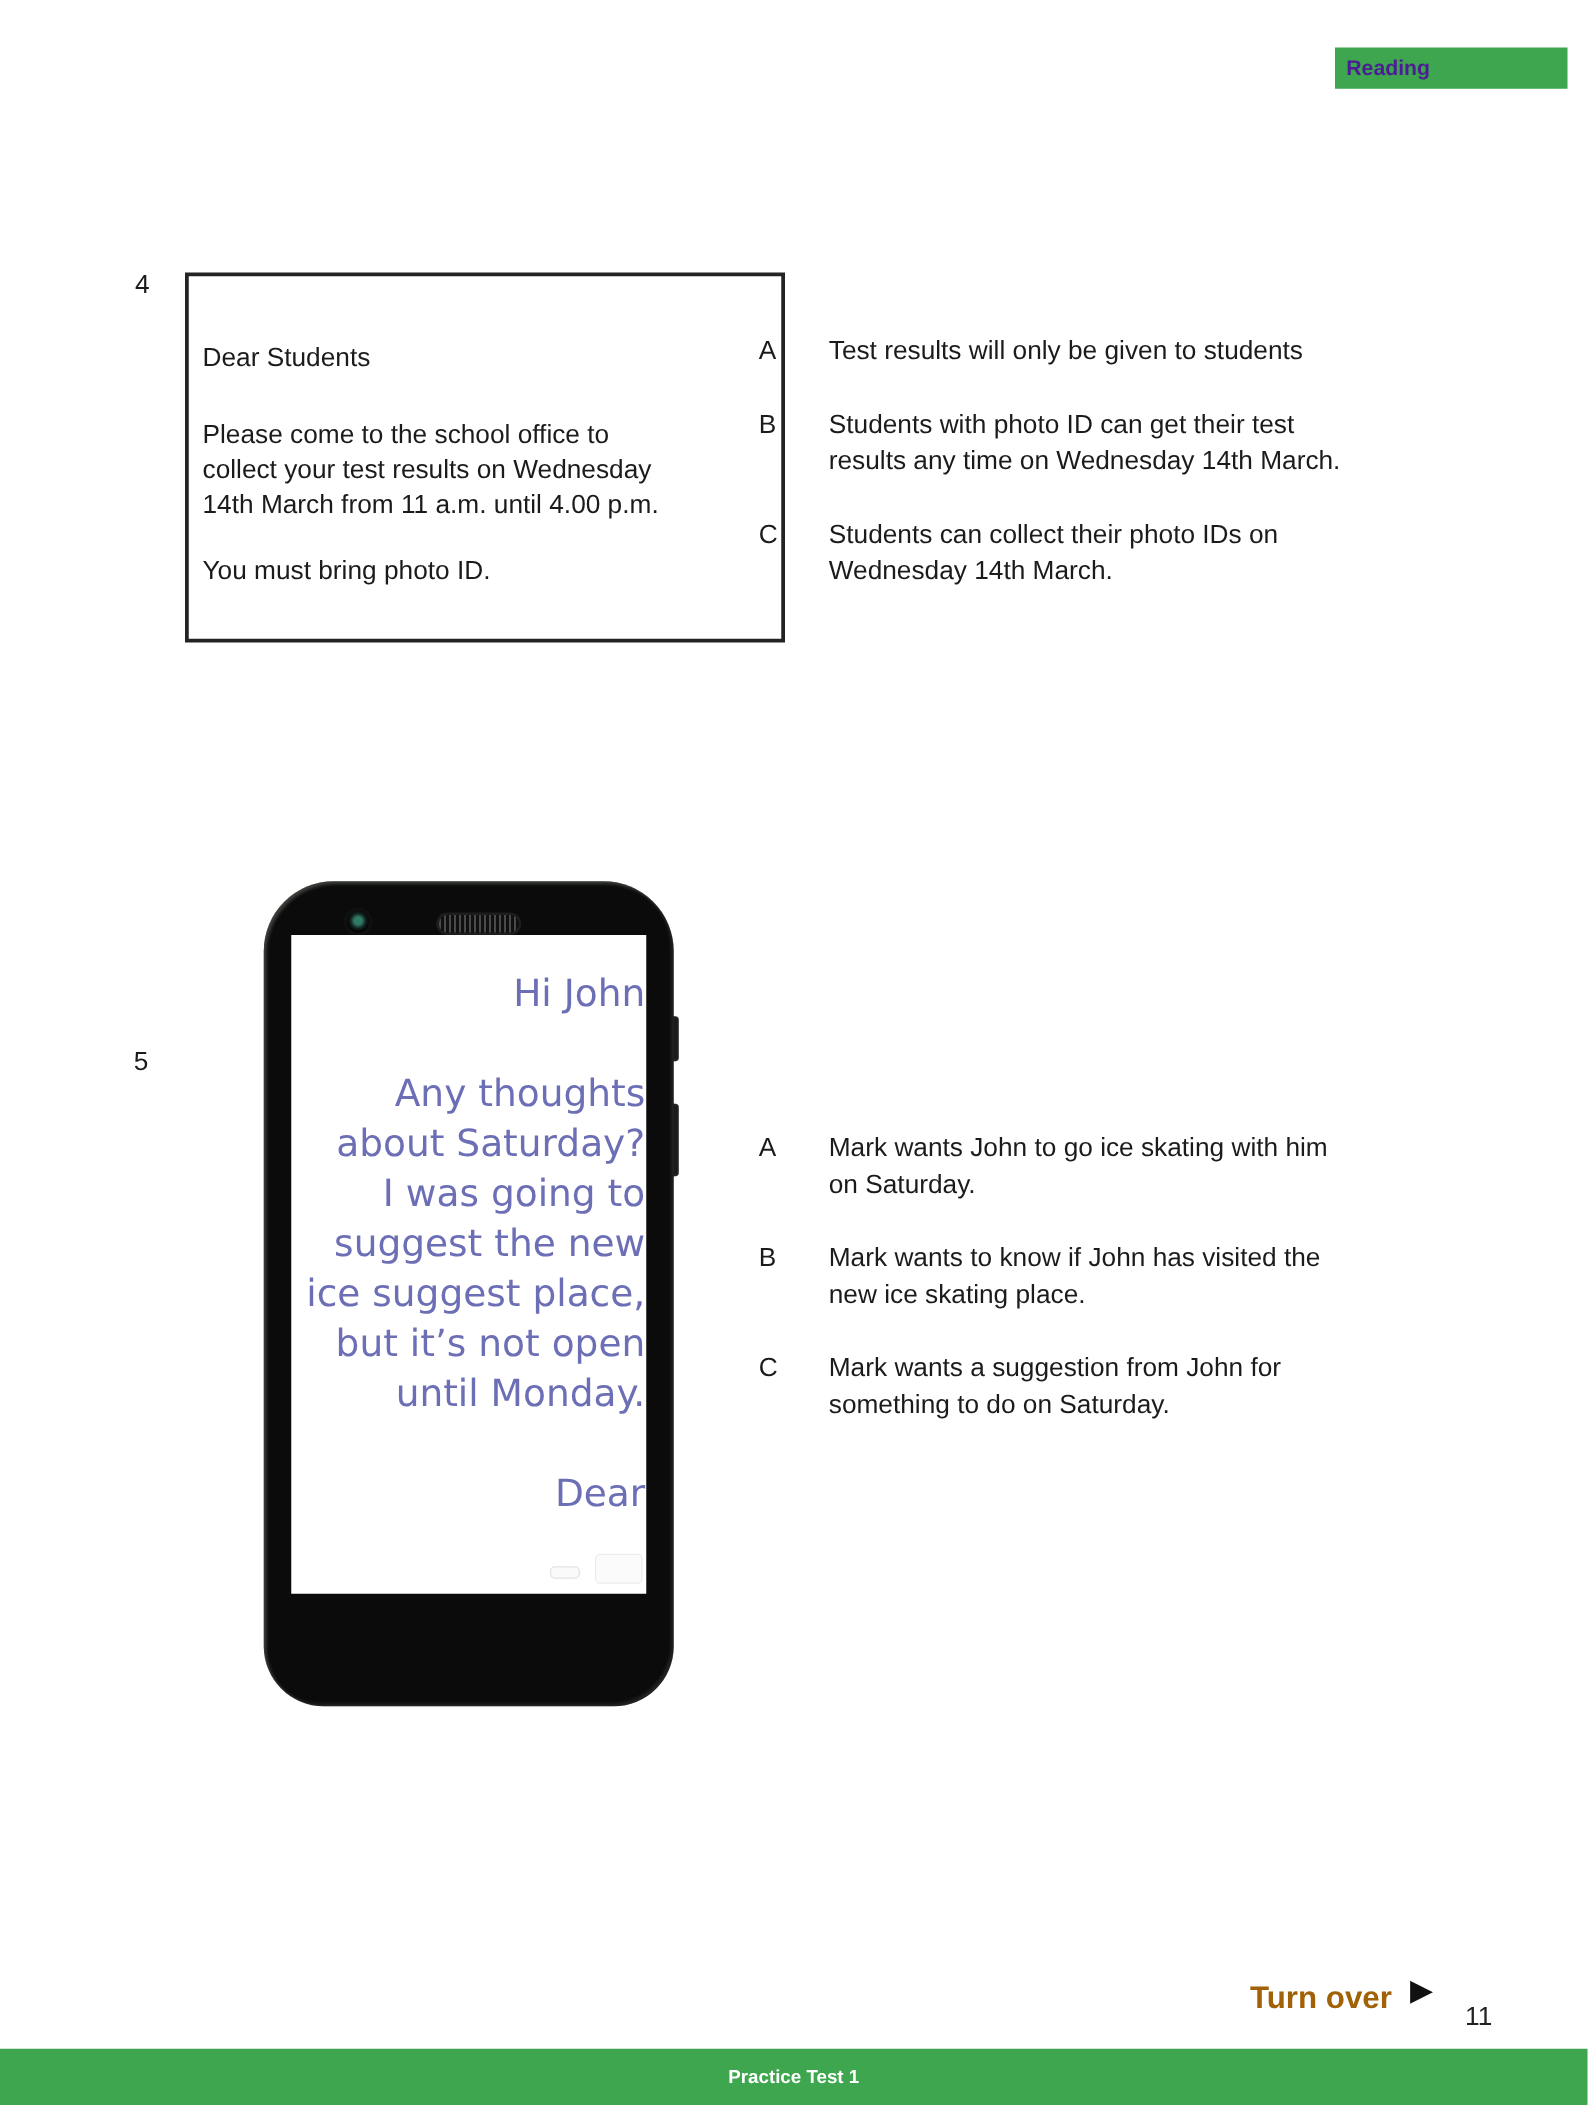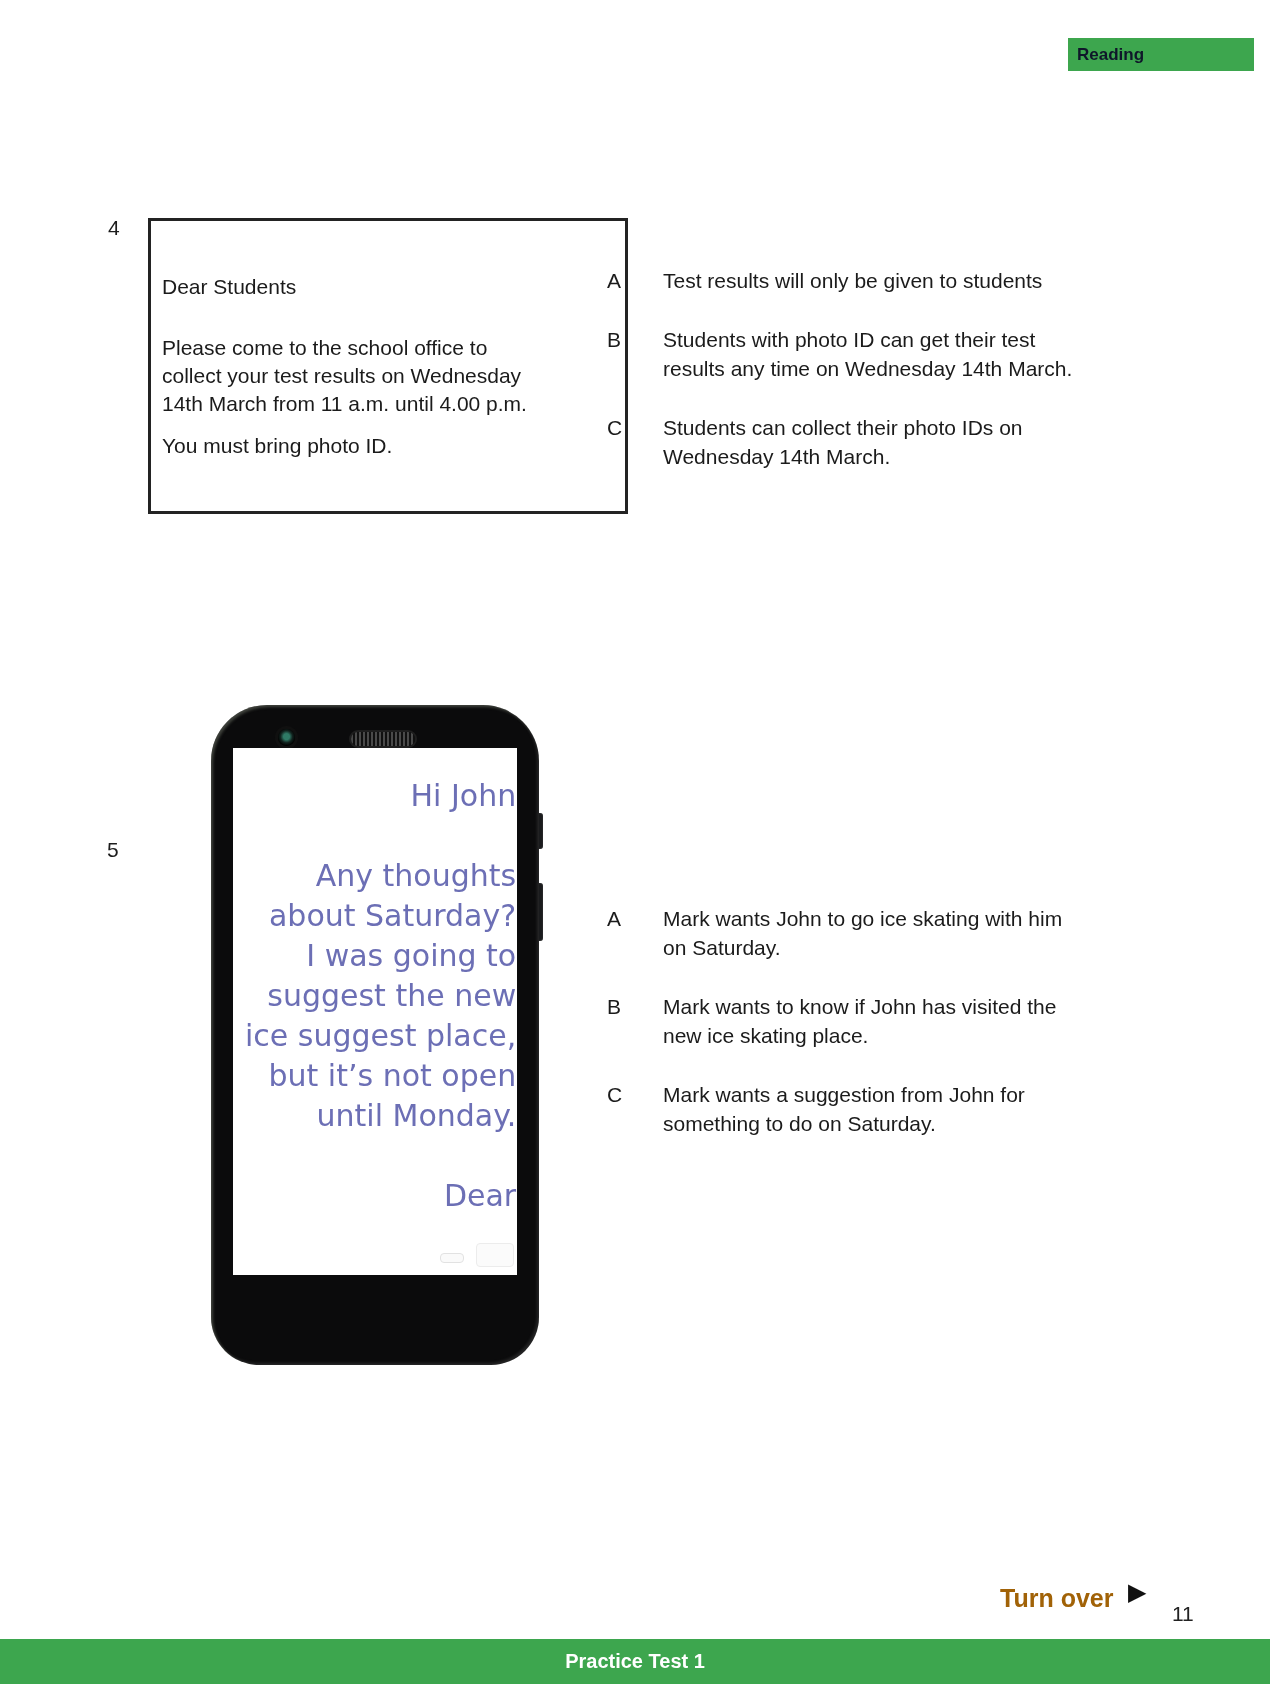--- a/index.html
+++ b/index.html
@@ -3,36 +3,36 @@
 <meta charset="utf-8">
 <style>
   html,body{margin:0;padding:0;}
   body{
     width:1270px;height:1684px;position:relative;background:#ffffff;
     font-family:"Liberation Sans", sans-serif;color:#1c1c1c;overflow:hidden;
   }
   
   .reading-tab{
     position:absolute;left:1068px;top:38px;width:186px;height:33px;
-    background:#3da64e;color:#0f172a;font-size:17px;font-weight:bold;
+    background:#3da64e;color:#4c1d95;font-size:17px;font-weight:bold;
     display:flex;align-items:center;padding-left:9px;box-sizing:border-box;
   }
   
   .q-number{position:absolute;font-size:21px;color:#1c1c1c;}
   #q4-number{left:108px;top:216px;}
   #q5-number{left:107px;top:838px;}
   
   .notice-box{
     position:absolute;left:148px;top:218px;width:480px;height:296px;
     border:3px solid #232323;box-sizing:border-box;
     padding:52px 10px 0 11px;font-size:21px;line-height:28px;color:#1b1b1b;
   }
   .notice-greeting{margin:0 0 33px 0;}
   .notice-line{white-space:nowrap;}
-  .notice-closing{margin-top:14px;}
+  .notice-closing{margin-top:25px;}
   
   .options{position:absolute;font-size:21px;line-height:29px;color:#1b1b1b;}
   #q4-options{left:607px;top:266px;}
   #q5-options{left:607px;top:904px;}
   .option-row{display:flex;align-items:flex-start;margin-bottom:30px;}
   .option-letter{width:56px;flex:0 0 56px;}
   .option-text div{white-space:nowrap;}
   
   .phone-wrap{position:absolute;left:211px;top:705px;width:340px;height:660px;}
   .phone-btn{position:absolute;background:#1a1b1d;border-radius:3px;box-shadow:inset 0 0 2px #444;}
@@ -73,21 +73,21 @@
   
   .turn-over{position:absolute;left:1000px;top:1584px;font-size:25px;font-weight:bold;color:#a16207;}
   .turn-arrow{
     position:absolute;left:1128px;top:1578px;font-size:24px;color:#111;
     font-family:"DejaVu Sans", sans-serif;
   }
   .page-number{position:absolute;left:1172px;top:1602px;font-size:21px;color:#222;}
   .footer-bar{
     position:absolute;left:0;top:1639px;width:1270px;height:45px;background:#3da64e;
     display:flex;align-items:center;justify-content:center;
-    color:#fff;font-size:20px;font-weight:bold;
+    color:#fff;font-size:15px;font-weight:bold;
   }
 </style>
 </head>
 <body>
 
 <div class="reading-tab" style="background-color: rgb(61, 166, 78);">Reading</div>
 
 <div class="q-number" id="q4-number">4</div>
 
 <div class="notice-box">

